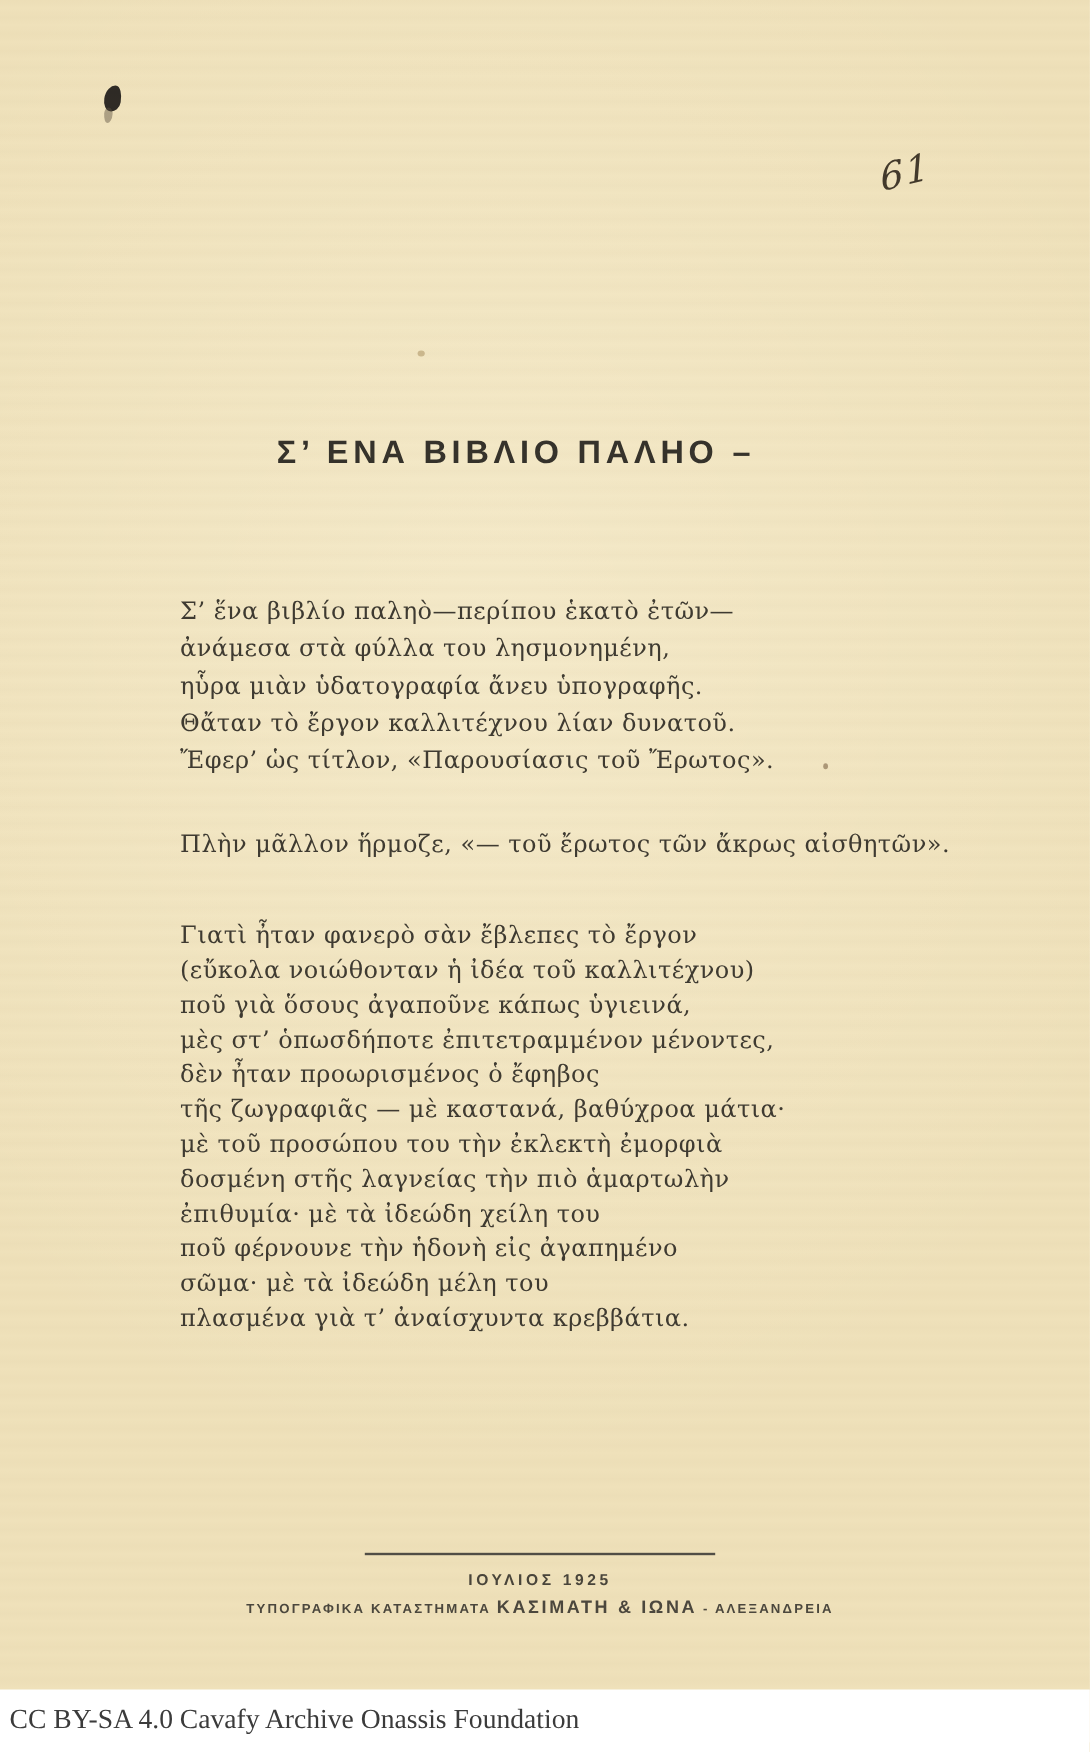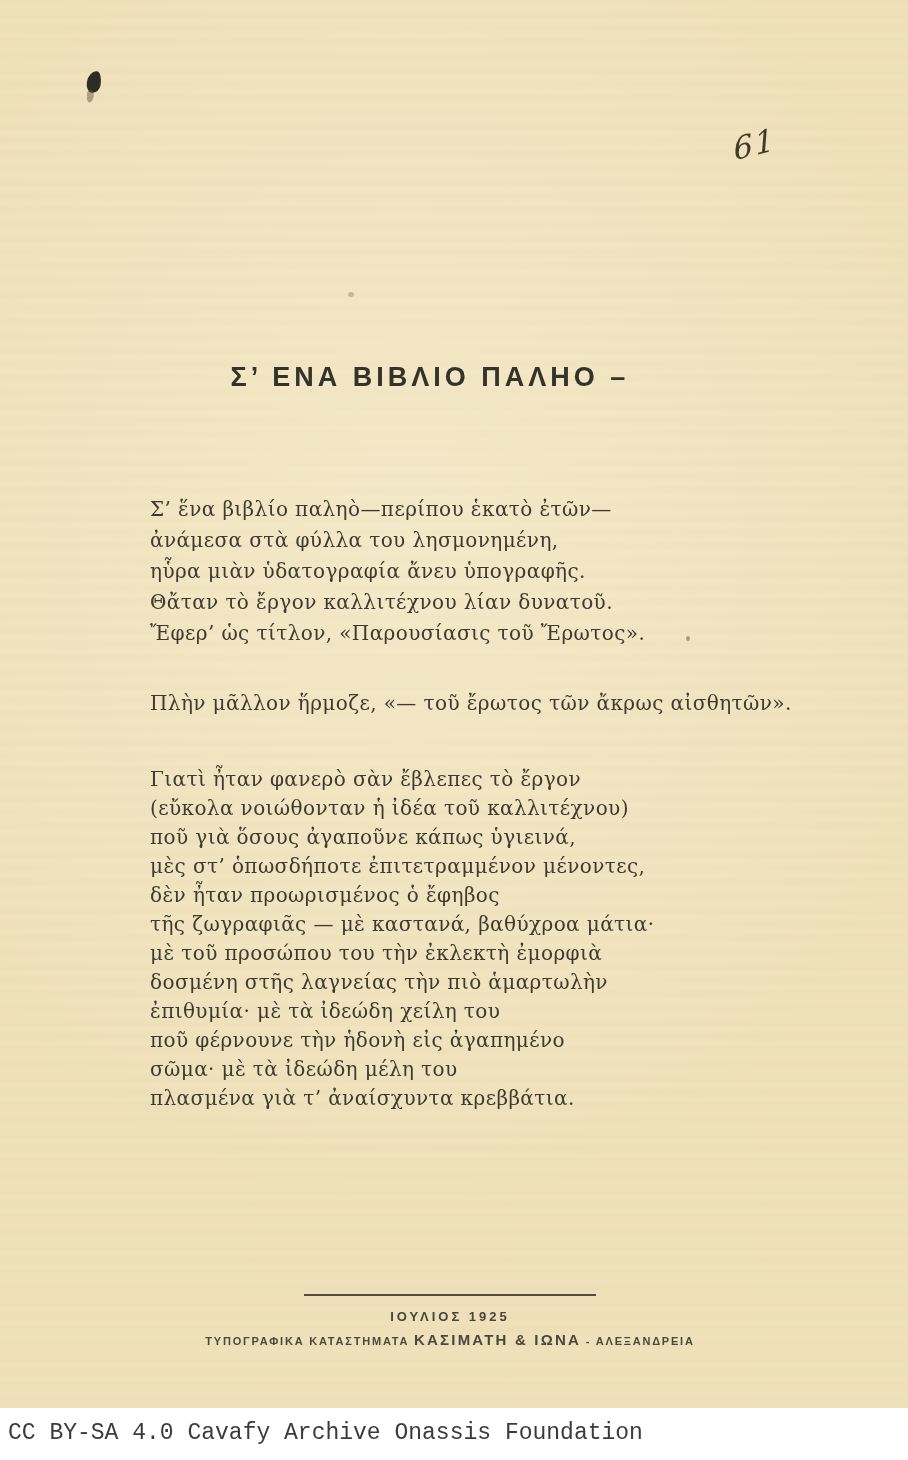--- a/index.html
+++ b/index.html
@@ -85,21 +85,21 @@
   .colophon-printer{
     margin-top:7px;
     font-family:"Liberation Sans", sans-serif;
     font-size:11px;font-weight:bold;letter-spacing:1.8px;color:#4b473d;
   }
   .printer-name{font-size:15px;letter-spacing:2.2px;}
   
   .license{
     position:absolute;left:0;top:1408px;width:908px;height:44px;
     background:var(--footer-bg);
-    font-family:Liberation Mono, monospace;
+    font-family:Liberation Serif, serif;
     font-size:23px;color:var(--footer-text);
     line-height:50px;padding-left:8px;
   }
 </style>
 </head>
 <body>
 
 <div class="scan">
 
   <div class="ink-blot"></div>

